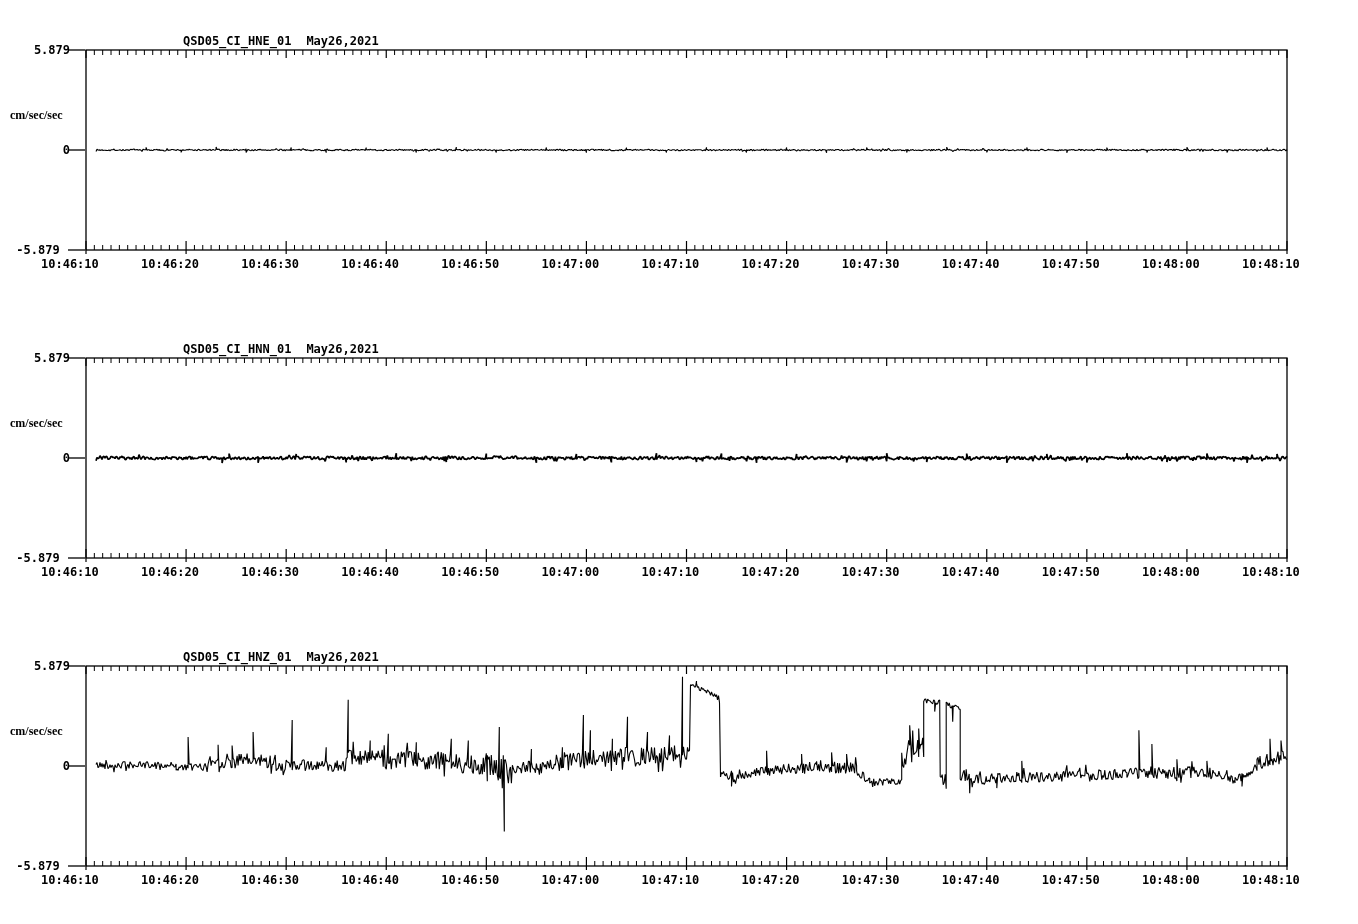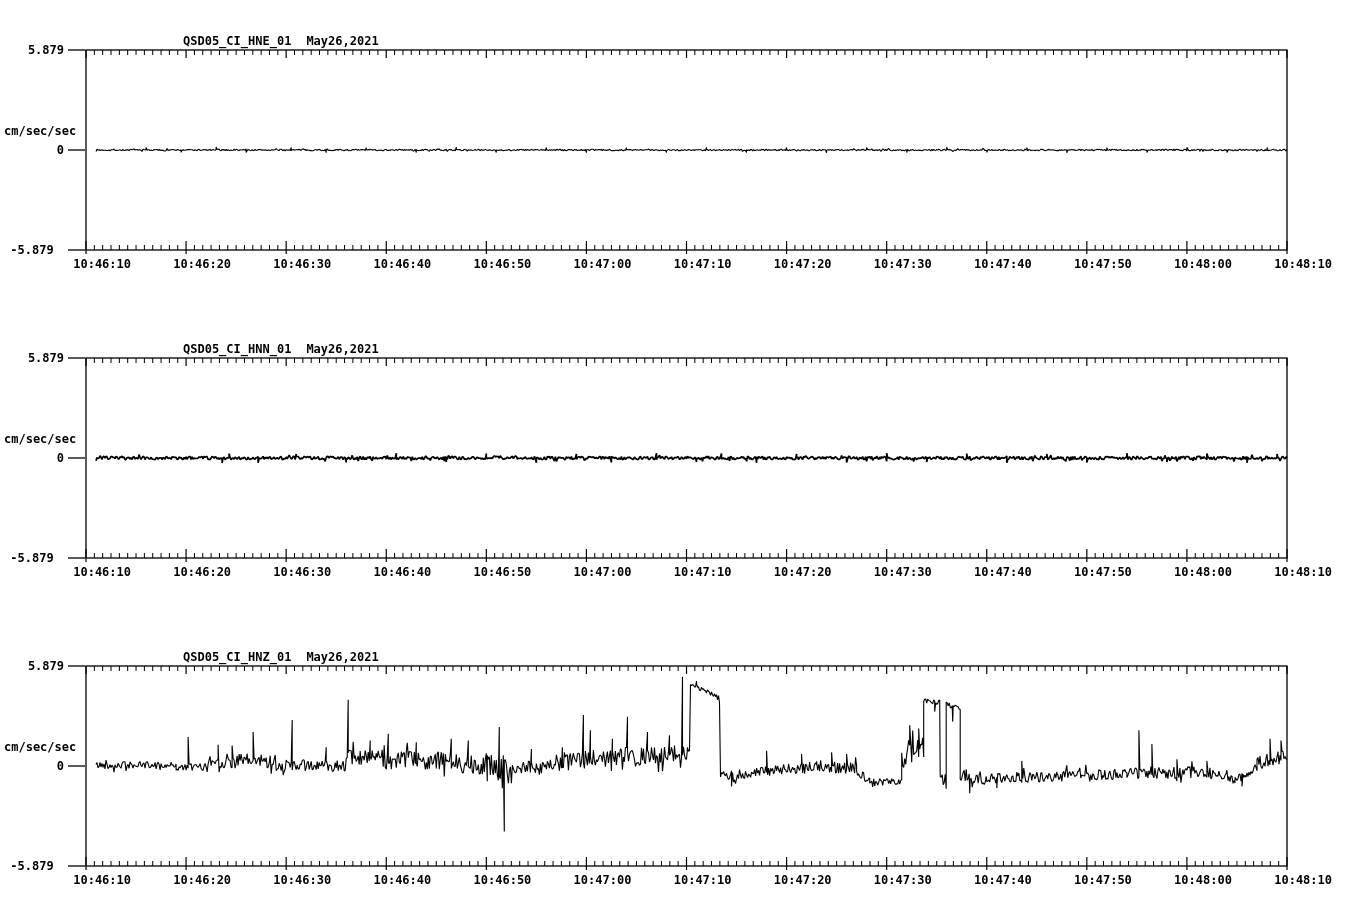--- a/index.html
+++ b/index.html
@@ -5,26 +5,26 @@
   html,body{margin:0;padding:0;background:#fff;}
   body{width:1358px;height:924px;position:relative;
        font-family:"DejaVu Sans Mono",monospace;font-weight:bold;
        font-size:12px;color:#000;-webkit-font-smoothing:none;}
   .page{position:relative;width:1358px;height:924px;overflow:hidden;}
   .panel{position:absolute;left:0;width:1358px;height:308px;}
   #panel-0{top:0;}  #panel-1{top:308px;}  #panel-2{top:616px;}
   .plot{position:absolute;left:0;top:0;}
   .title{position:absolute;left:183px;top:34px;white-space:pre;}
   .title .date{margin-left:15px;}
-  .ylab{position:absolute;line-height:14px;}
+  .ylab{position:absolute;line-height:14px;padding-left:6px;}
   .ytop{top:43px;left:0;width:64px;text-align:right;}
-  .yunit{top:124px;left:4px;}
+  .yunit{top:108px;left:4px;font-family:Liberation Serif, serif;}
   .yzero{top:143px;left:0;width:64px;text-align:right;}
   .ybot{top:243px;left:0;width:64px;text-align:center;}
-  .xlab{position:absolute;top:257px;width:90px;text-align:right;line-height:14px;}
+  .xlab{position:absolute;top:257px;width:90px;text-align:left;line-height:14px;}
   svg{display:block;}
 </style>
 </head>
 <body>
 
 <div class="page">
 
   <section class="panel" id="panel-0">
     <svg class="plot" width="1358" height="308" viewBox="0 0 1358 308">
         <rect x="86" y="50" width="1201" height="200" fill="none" stroke="#000" stroke-width="1.3"></rect>

